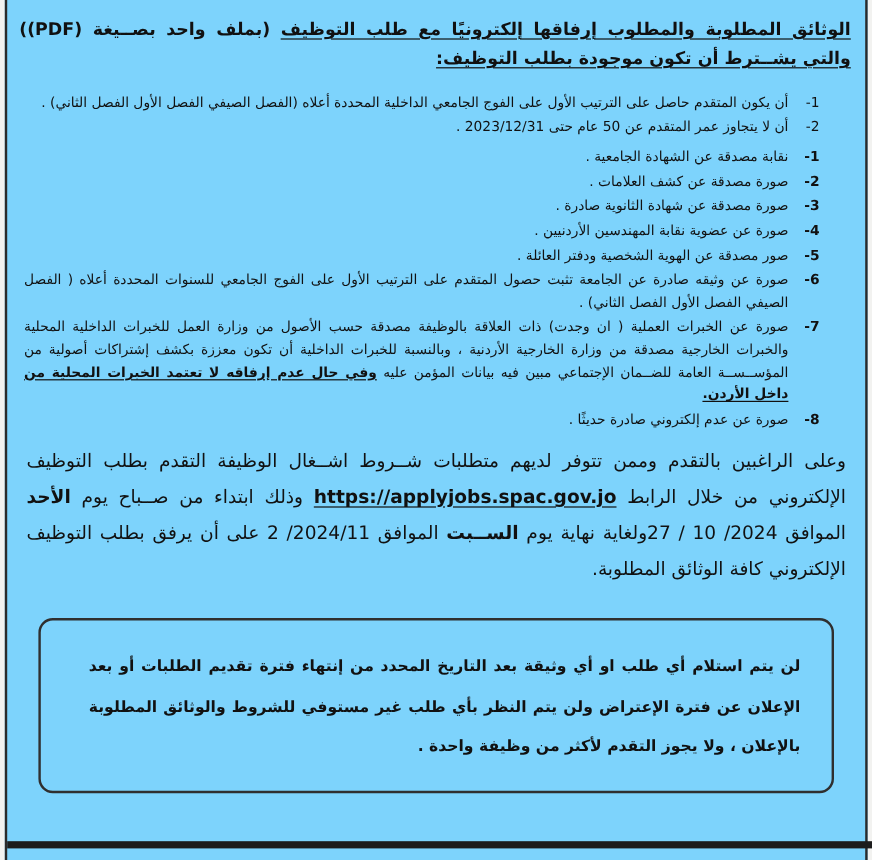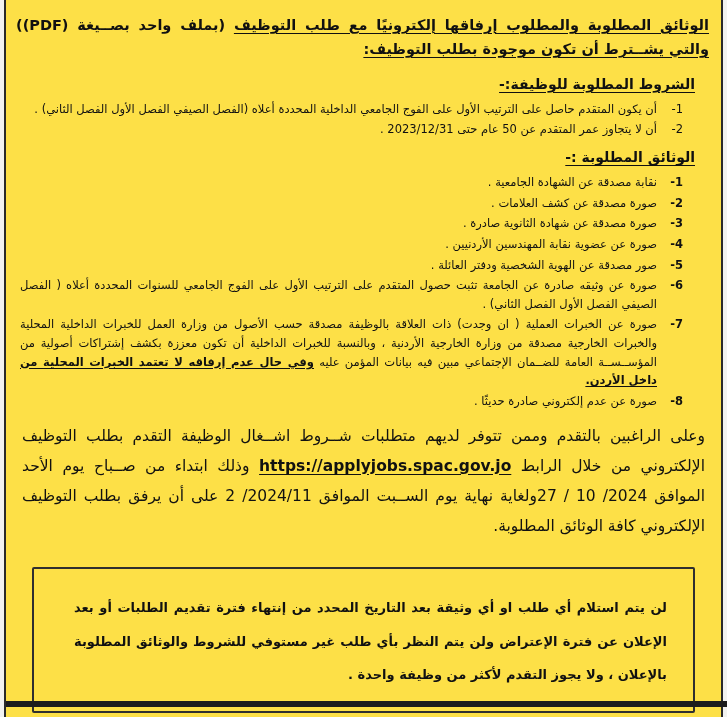--- a/index.html
+++ b/index.html
@@ -7,21 +7,21 @@
   body {
     width: 727px; height: 717px;
     font-family: "DejaVu Sans", sans-serif;
     color: #111;
     position: relative;
     overflow: hidden;
   }
   .page {
     position: absolute;
     top: 0; bottom: 0; left: 4px; right: 4px;
-    background: #fde047;
+    background: #7dd3fc;
     border-left: 2px solid #2a2a2a;
     border-right: 2px solid #2a2a2a;
     padding: 14px 12px 0 10px;
     direction: rtl;
   }
   .bottom-bar {
     position: absolute;
     left: 6px; right: 0; bottom: 10px;
     height: 6px;
     background: #1c1c1c;
@@ -56,62 +56,60 @@
   }
   .doc-list .item-num { font-weight: bold; }
   .item-text { flex: 1; text-align: justify; padding-left: 4px; }
   .bold-u { font-weight: bold; text-decoration: underline; text-underline-offset: 2px; }
   .apply-par {
     font-size: 15.5px;
     line-height: 1.95;
     text-align: justify;
     margin: 10px 4px 0 6px;
   }
-  .apply-par .bold { font-weight: normal; margin-top: 32px; }
+  .apply-par .bold { font-weight: bold; margin-top: 32px; }
   .ltr-num { direction: ltr; unicode-bidi: embed; }
   a.apply-link {
     color: #111;
     text-decoration: underline;
     text-underline-offset: 3px;
     direction: ltr; unicode-bidi: embed; font-weight: bold;
   }
   .notice-box {
     margin: 26px 14px 0 16px;
     border: 2px solid #2f2f2f;
-    border-radius: 2px;
+    border-radius: 12px;
     padding: 22px 26px 20px 40px;
     font-weight: bold;
     font-size: 13px;
     line-height: 2.55;
     text-align: justify;
   }
 </style>
 </head>
 <body>
 
 <div class="page">
 
   <div class="title">
     <span class="u">الوثائق المطلوبة  والمطلوب إرفاقها إلكترونيًا مع طلب التوظيف</span><span> (بملف واحد بصــيغة (PDF)) </span><span class="u">والتي يشــترط أن تكون موجودة بطلب التوظيف:</span>
   </div>
 
-  <div class="section-heading">الشروط المطلوبة للوظيفة:-</div>
 
   <div class="cond-list">
     <div class="list-item">
       <span class="item-num">1-</span>
       <span class="item-text">أن يكون المتقدم حاصل على الترتيب الأول على الفوج الجامعي الداخلية المحددة أعلاه (الفصل الصيفي  الفصل الأول الفصل الثاني) .</span>
     </div>
     <div class="list-item">
       <span class="item-num">2-</span>
       <span class="item-text"><span>أن لا يتجاوز عمر المتقدم عن 50 عام حتى </span><span class="ltr-num">2023/12/31</span><span> .</span></span>
     </div>
   </div>
 
-  <div class="section-heading">الوثائق المطلوبة :-</div>
 
   <div class="doc-list">
     <div class="list-item">
       <span class="item-num">1-</span>
       <span class="item-text">نقابة مصدقة عن الشهادة الجامعية .</span>
     </div>
     <div class="list-item">
       <span class="item-num">2-</span>
       <span class="item-text">صورة  مصدقة عن كشف العلامات .</span>
     </div>

